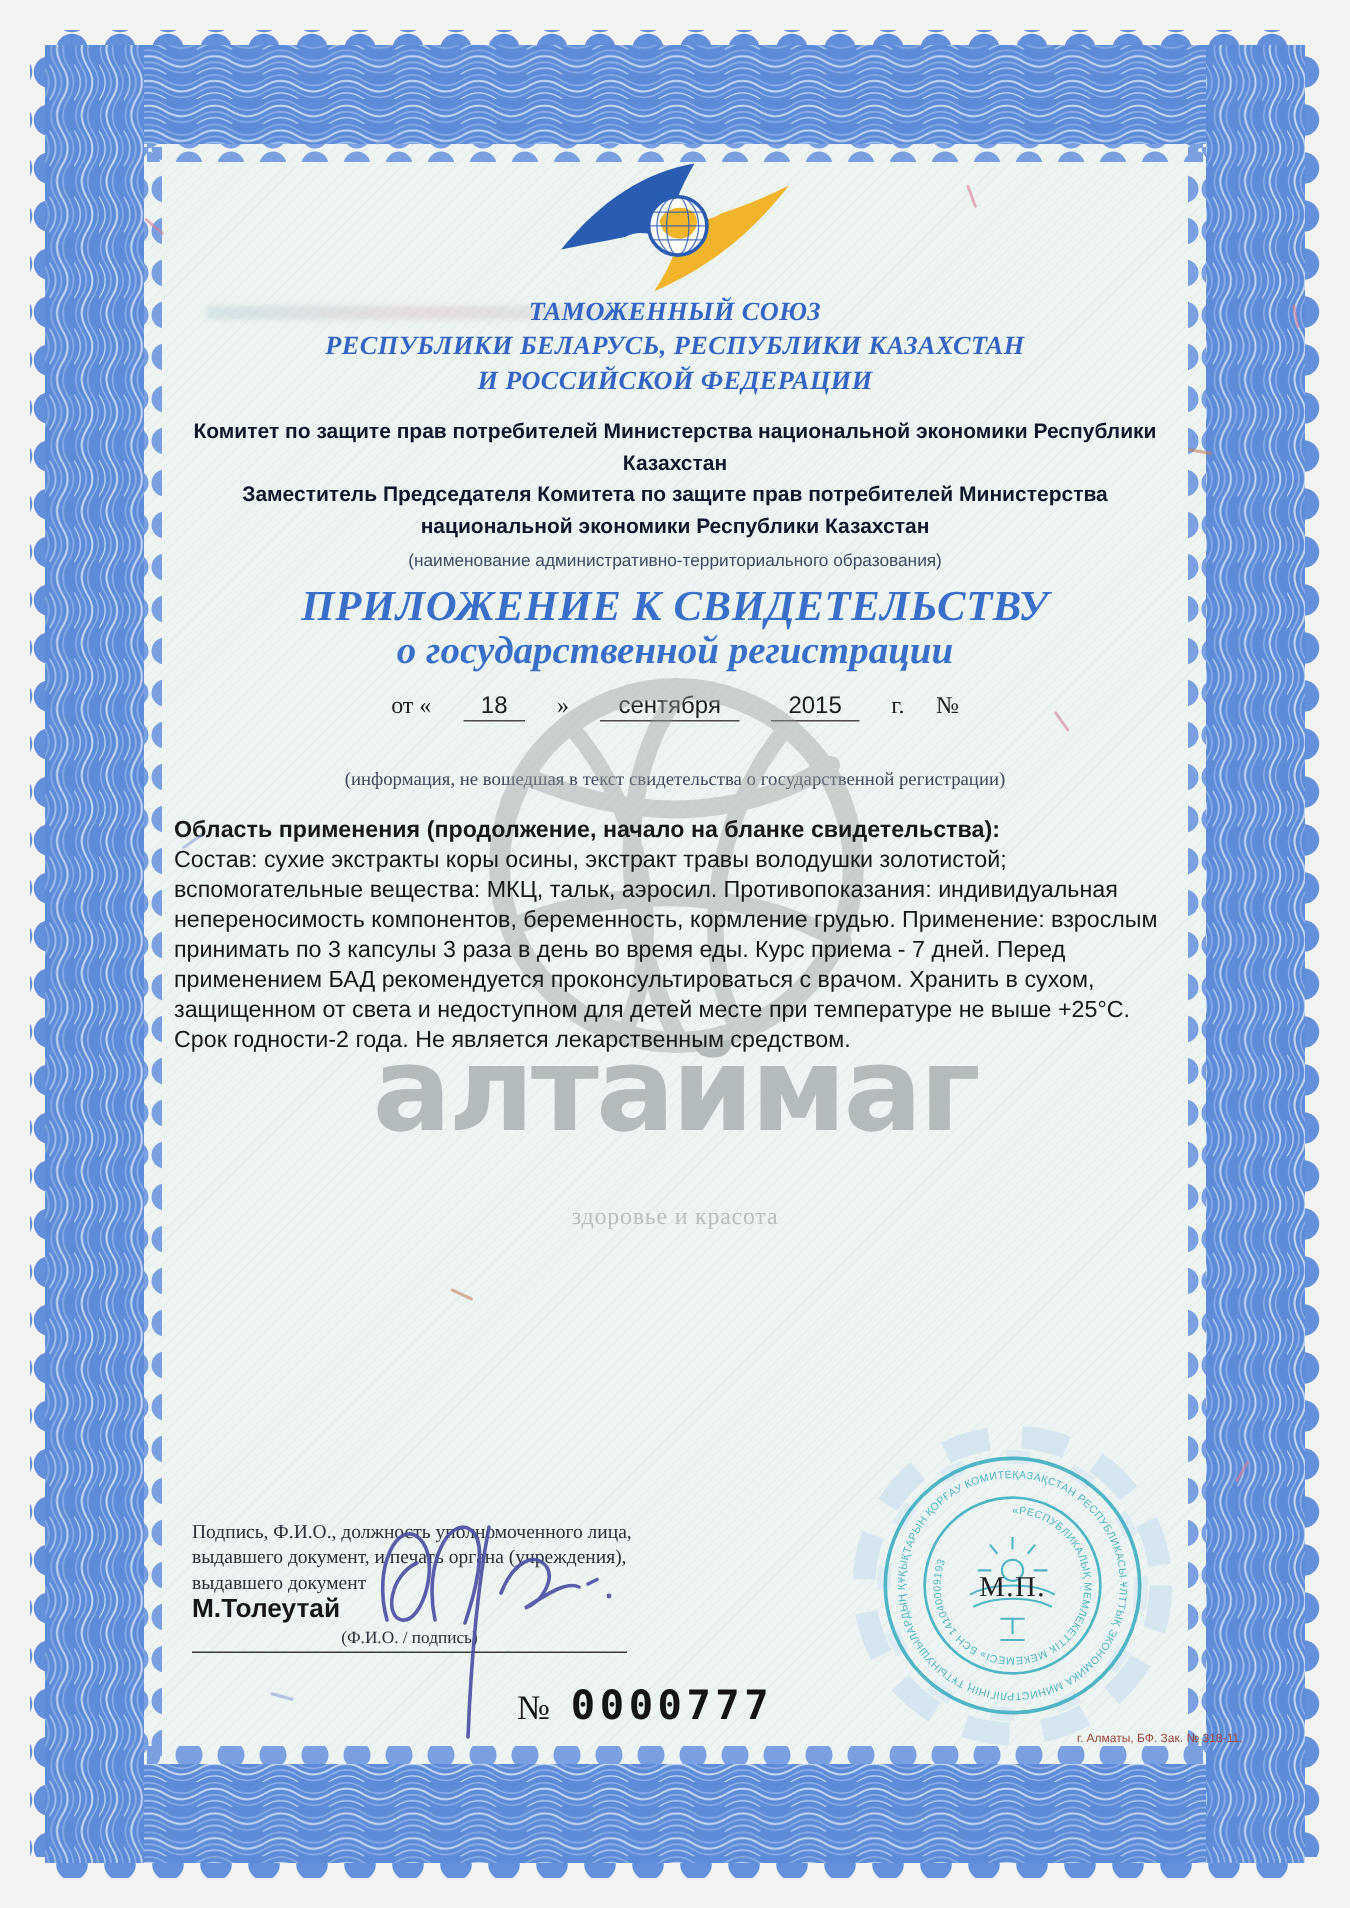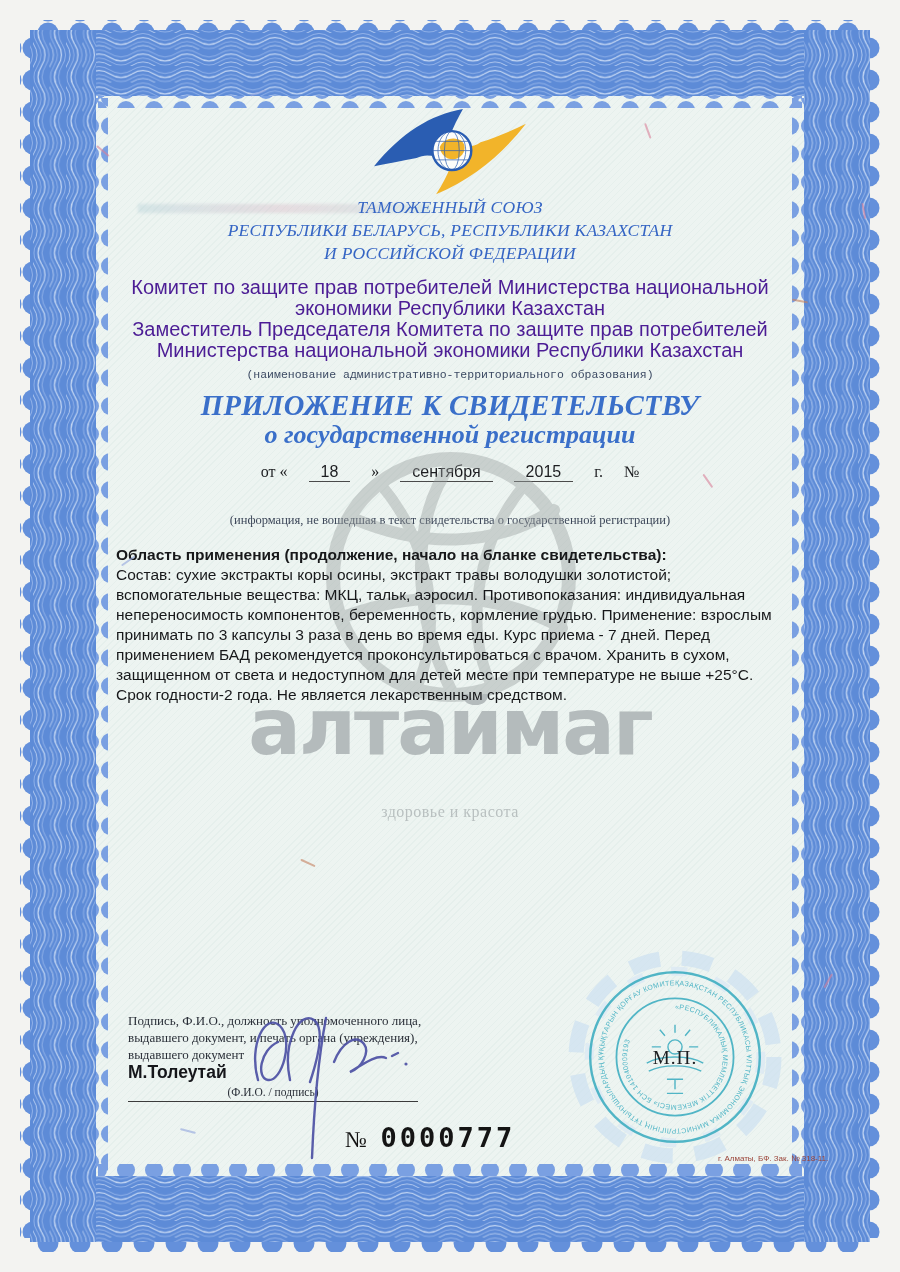--- a/index.html
+++ b/index.html
@@ -5,24 +5,24 @@
   html,body{margin:0;padding:0;}
   .page{position:relative;width:900px;height:1272px;background:#f3f3f1;overflow:hidden;
         font-family:"Liberation Sans",sans-serif;color:#17181a;}
   .paper-bg{position:absolute;left:90px;top:90px;right:90px;bottom:90px;background:#edf4f1;
     background-image:repeating-linear-gradient(135deg,rgba(185,212,206,.14) 0 1px,transparent 1px 5px);}
   svg.border-frame{position:absolute;left:0;top:0;}
   .content{position:absolute;left:100px;top:100px;width:700px;height:1072px;text-align:center;z-index:2;}
 
   
   .emblem{display:block;margin:8px auto 0;}
-  .org-lines{margin-top:0;font-family:"Liberation Serif",serif;font-weight:normal;font-style:italic;
+  .org-lines{margin-top:0;font-family:"Liberation Serif",serif;font-weight:bold;font-style:italic;
     color:#3565c4;font-size:17.5px;line-height:23px;letter-spacing:.3px;}
-  .committee{margin:12px auto 0;max-width:648px;font-size:20px;line-height:21px;color:#4c1d95;}
-  .territory-caption{margin-top:7px;font-family:Liberation Mono, monospace;font-size:11.5px;color:#3c4a63;}
+  .committee{margin:12px auto 0;max-width:648px;font-size:14px;line-height:21px;color:#0f172a;font-weight:bold;}
+  .territory-caption{margin-top:7px;font-family:Liberation Sans, sans-serif;font-size:11.5px;color:#3c4a63;}
   .title-main{margin-top:8px;font-family:"Liberation Serif",serif;font-weight:bold;font-style:italic;
     color:#3a6fc9;font-size:28.5px;line-height:33px;letter-spacing:.4px;}
   .title-sub{font-family:"Liberation Serif",serif;font-weight:bold;font-style:italic;color:#3a6fc9;
     font-size:26px;line-height:26px;}
   .date-row{margin-top:15px;display:flex;justify-content:center;align-items:baseline;gap:21px;font-size:16px;color:#1c1d20;}
   .date-row .srf{font-family:"Liberation Serif",serif;}
   .fill{border-bottom:1.3px solid #4a4a4a;padding:0 12px;}
   .fill.num{padding:0 6px;letter-spacing:.2px;}
   .info-caption{margin-top:31px;font-family:"Liberation Serif",serif;font-size:12.5px;color:#3e485a;}
 

